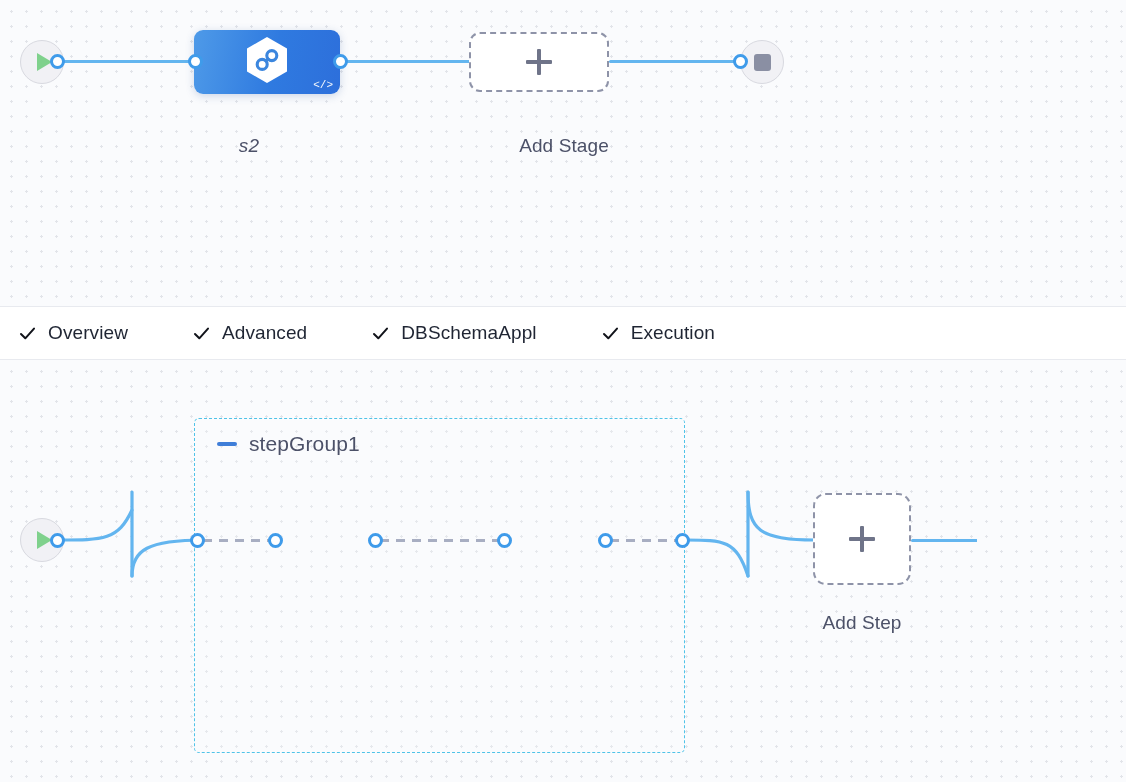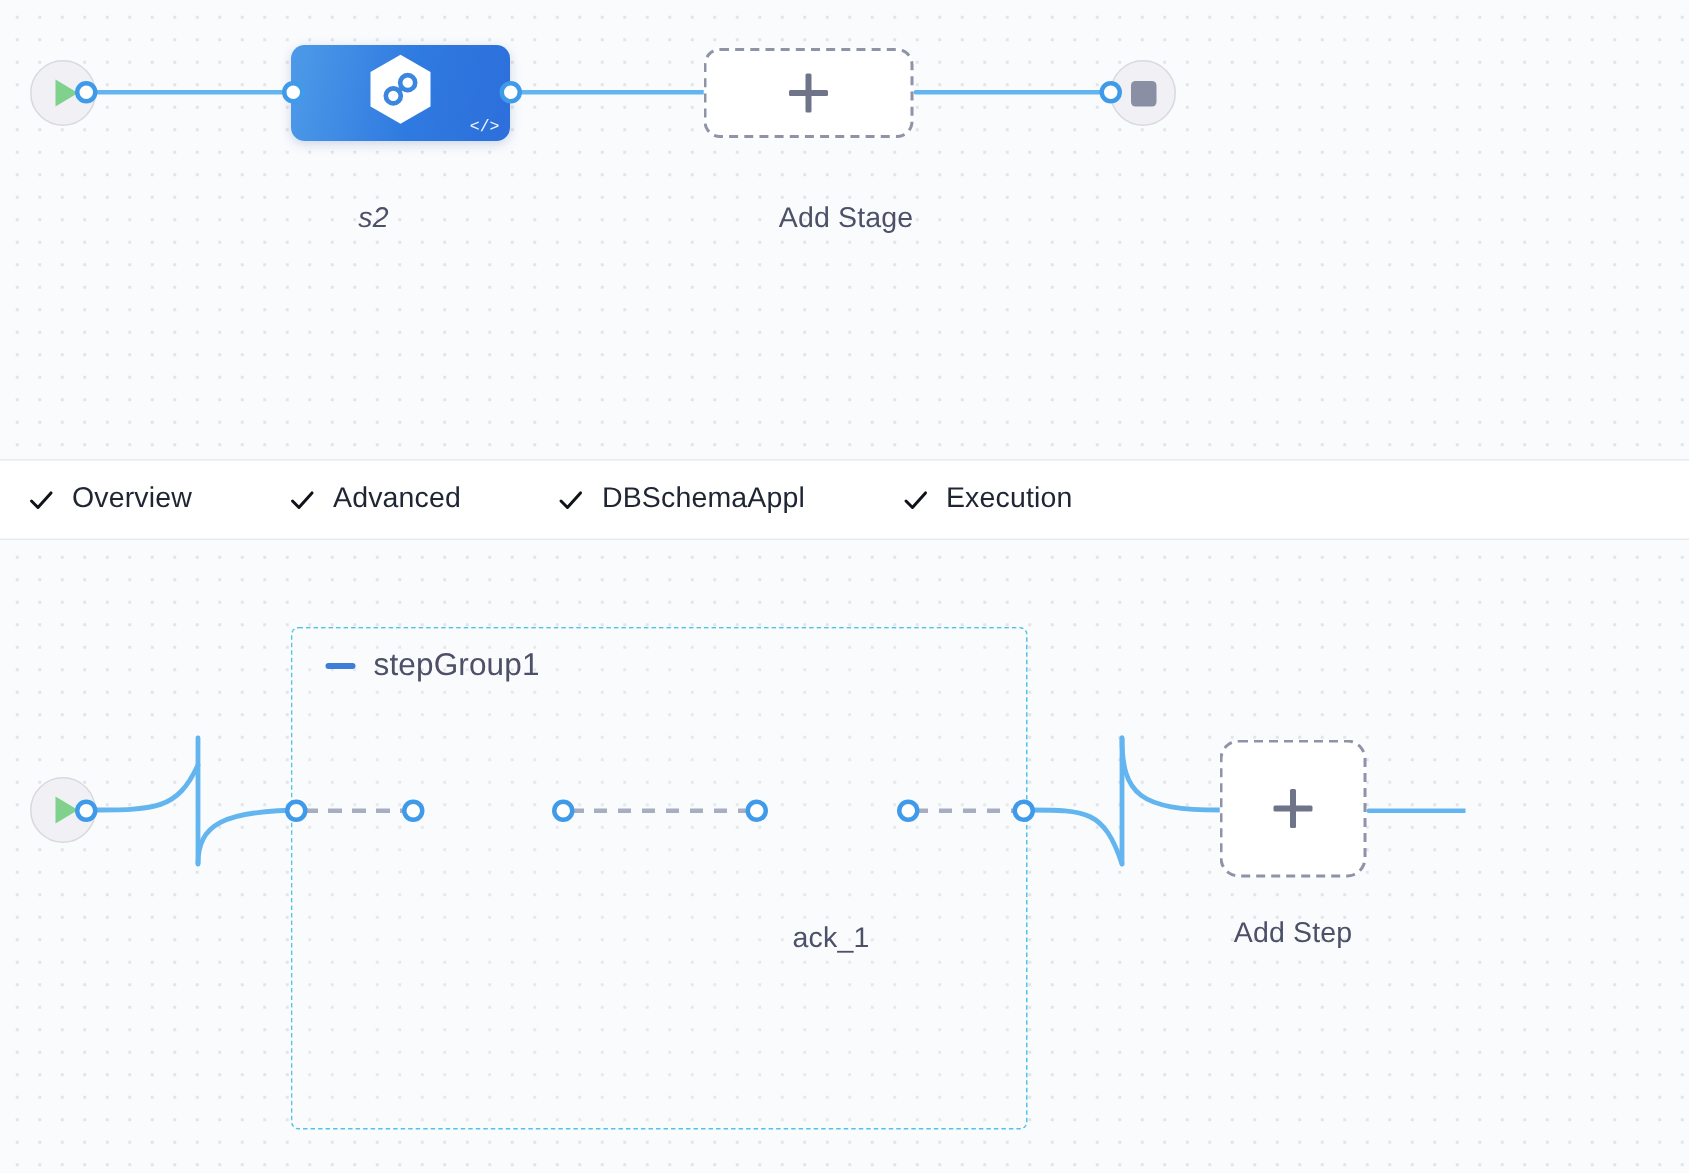--- a/index.html
+++ b/index.html
@@ -287,16 +287,15 @@
   </div>
 
   <div class="wire" style="left:911px; top:179px; width:137px;"></div>
 
   <div class="term-circle" style="left:1043px; top:158px;">
     <div class="stop-sq"></div>
   </div>
   <div class="port" style="left:1036px; top:173px;"></div>
 
   <div class="node-label" style="left:472px; top:250px; width:164px;">
-    <div>ack_1</div>
   </div>
   <div class="node-label" style="left:793px; top:247px; width:138px;">Add Step</div>
 </div>
 
 </body></html>

